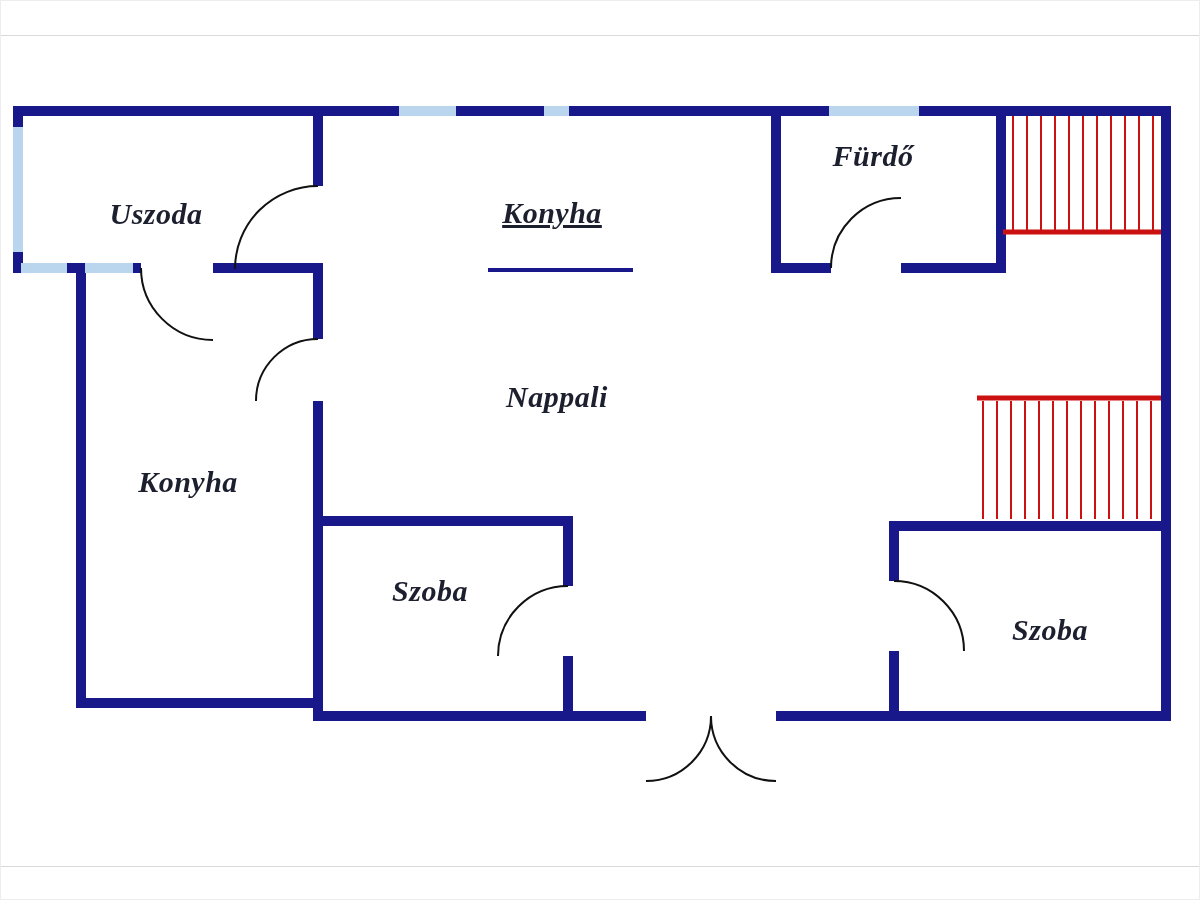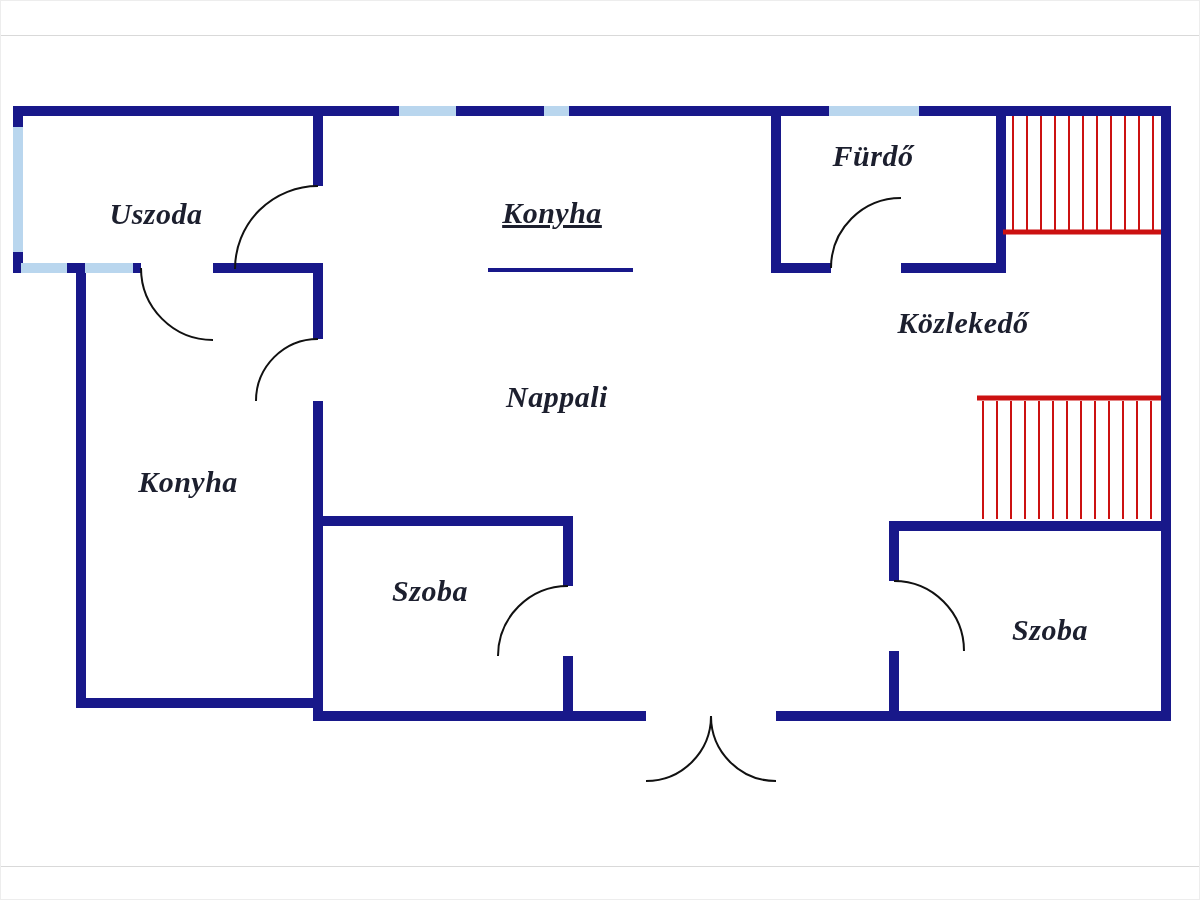--- a/index.html
+++ b/index.html
@@ -133,19 +133,18 @@
       <line class="step" x1="1108" y1="400" x2="1108" y2="518"></line>
       <line class="step" x1="1122" y1="400" x2="1122" y2="518"></line>
       <line class="step" x1="1136" y1="400" x2="1136" y2="518"></line>
       <line class="step" x1="1150" y1="400" x2="1150" y2="518"></line>
     </g>
   </svg>
 
   <div class="room-label" style="left:155px;top:177px;margin-top:36px;">Uszoda</div>
   <div class="room-label" style="left:551px;top:212px;text-decoration:underline;">Konyha</div>
   <div class="room-label" style="left:872px;top:155px;">Fürdő</div>
-  <div class="room-label" style="left:962px;top:322px;">Közlekedő</div>
   <div class="room-label" style="left:556px;top:396px;text-align:right;">Nappali</div>
   <div class="room-label" style="left:187px;top:481px;">Konyha</div>
   <div class="room-label" style="left:429px;top:590px;">Szoba</div>
   <div class="room-label" style="left:1049px;top:629px;">Szoba</div>
 
 </div>
 
 </body></html>

